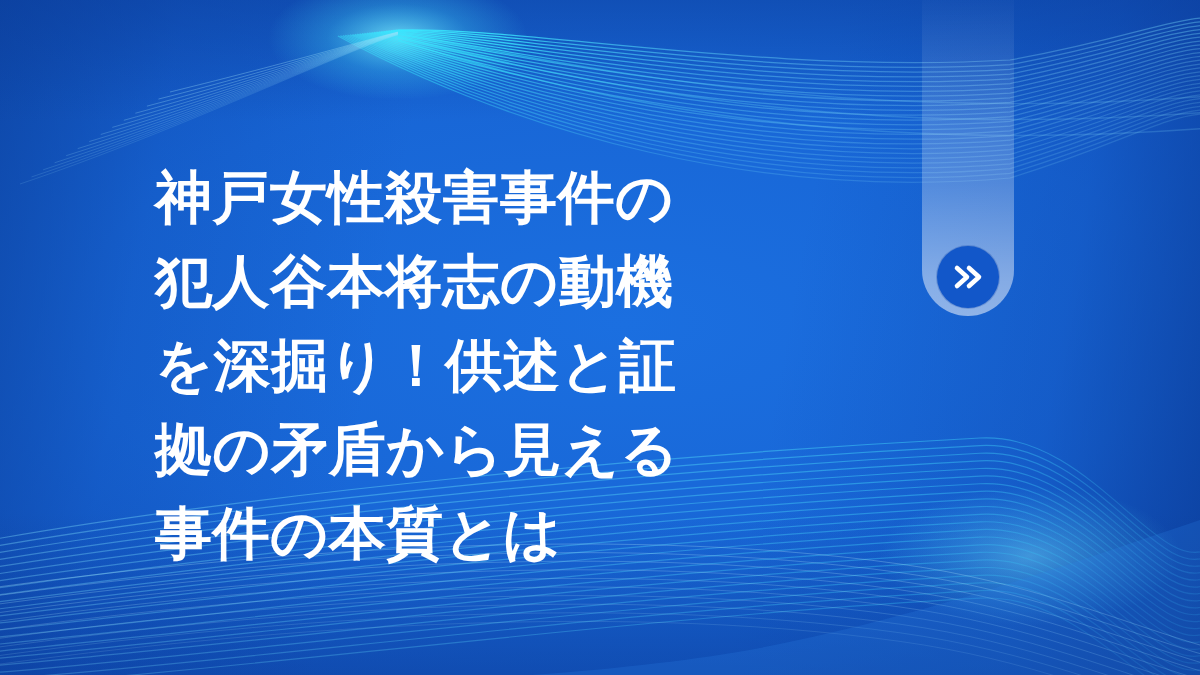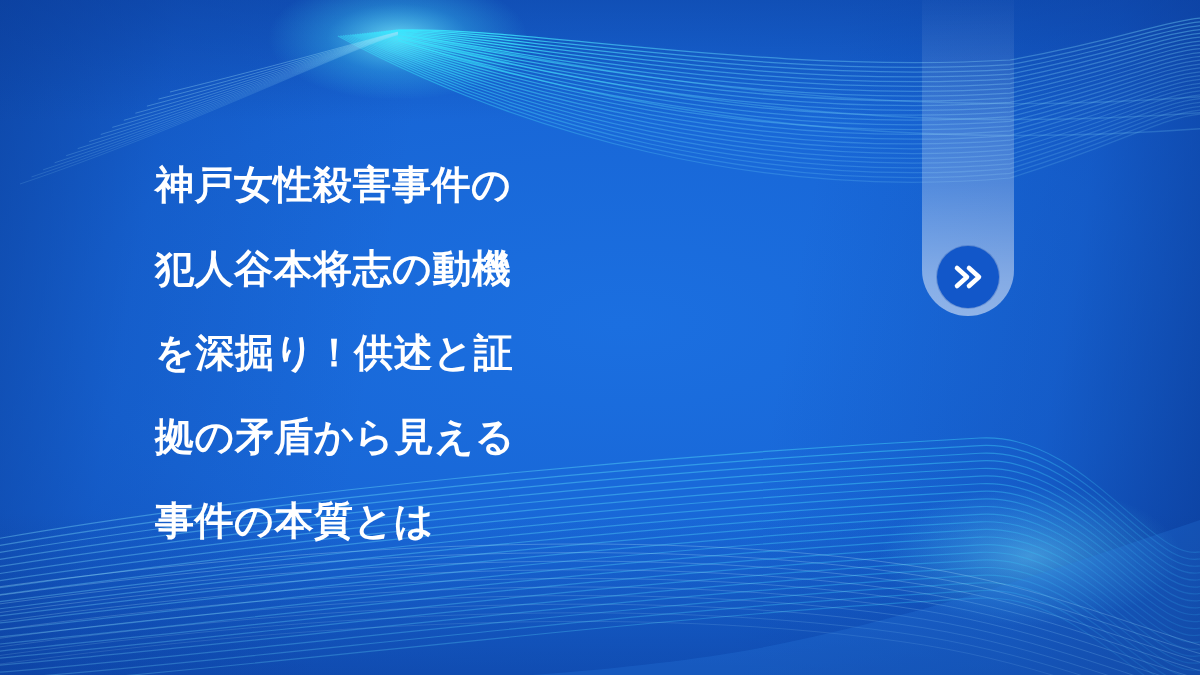--- a/index.html
+++ b/index.html
@@ -89,21 +89,21 @@
   }
   .rail-button svg { display: block; }
 
   
   .headline {
     position: absolute;
     left: 155px;
     top: 118px;
     width: 680px;
     color: #ffffff;
-    font-size: 39px;
+    font-size: 57px;
     font-weight: 700;
     line-height: 84px;
     letter-spacing: 0.5px;
     white-space: pre-line;
     text-rendering: geometricPrecision;
   }
 </style>
 </head>
 <body>
 

